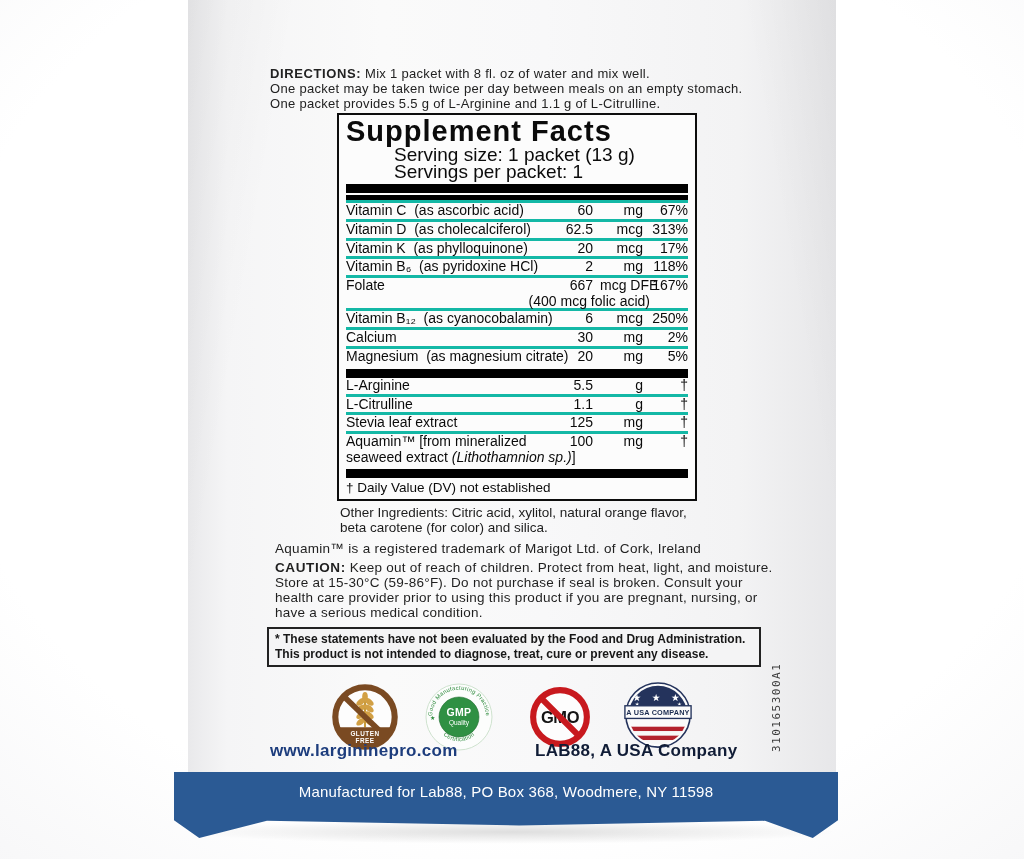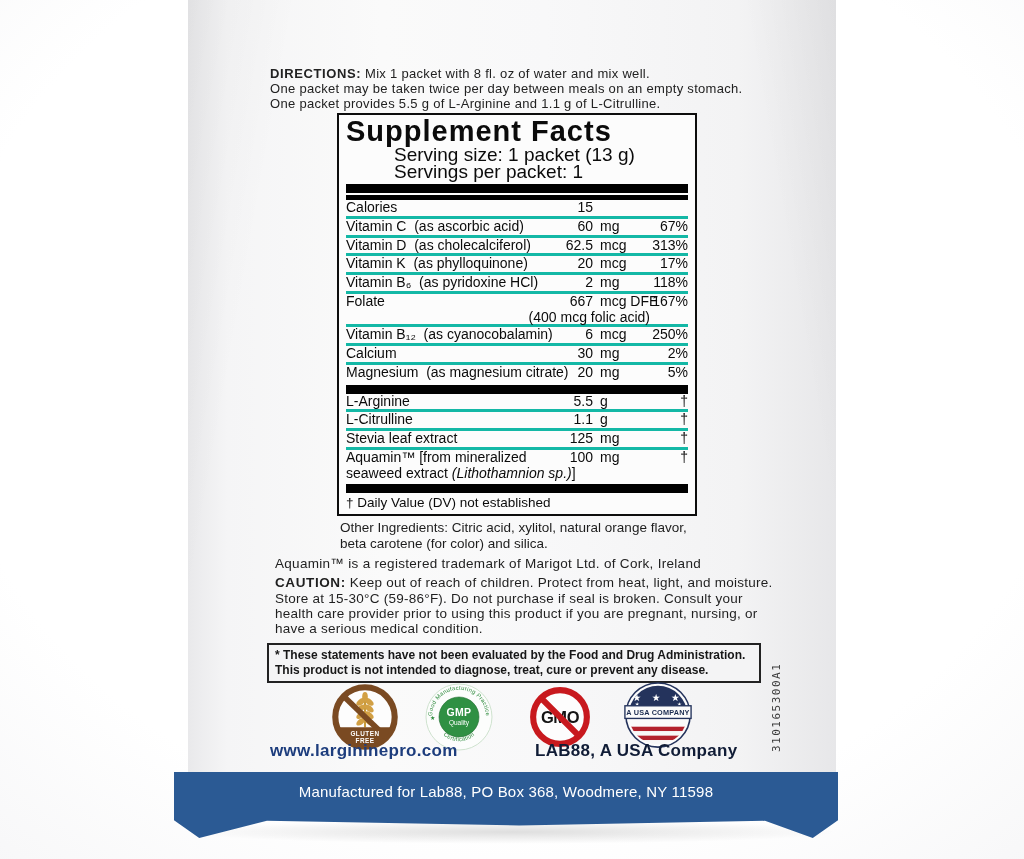--- a/index.html
+++ b/index.html
@@ -31,21 +31,21 @@
   .tbar{height:9px;background:#000;margin:4px 0 0 0;}
   .tbar2{height:5px;background:#000;margin:2px 0 0 0;}
   .fhead{display:grid;grid-template-columns:minmax(0,1fr) 58px 50px 45px;font-size:15px;font-weight:bold;line-height:18px;padding-top:2px;}
   .fhead .amt{grid-column:1 / span 3;text-align:right;padding-right:20px;}
   .fhead .dv{text-align:right;}
   .frow{display:grid;grid-template-columns:minmax(0,1fr) 58px 50px 45px;align-items:baseline;
         border-top:3px solid #14b8a6;line-height:15.8px;font-size:14px;}
   .frow.nb{border-top:none;}
   .fn{white-space:pre;overflow:visible;}
   .fnum{text-align:right;}
-  .funit{text-align:left;padding-left:7px;white-space:pre;}
+  .funit{text-align:right;padding-left:7px;white-space:pre;}
   .fdv{text-align:right;}
   .fsub{font-size:14px;line-height:14.5px;}
   .fsub.amt-sub{text-align:right;padding-right:38px;}
   .footnote{border-top:none;font-size:13.5px;line-height:16px;padding:2px 0 1px 0;}
   
   .other-ing{margin:4px 0 0 70px;font-size:13.5px;line-height:15.5px;color:#1d1d1d;}
   .trademark{margin:5px 0 0 5px;font-size:13.5px;line-height:15px;letter-spacing:.3px;color:#222;}
   .caution{margin:4px 0 0 5px;width:508px;font-size:13.5px;line-height:15.2px;letter-spacing:.25px;color:#1f1f1f;}
   .caution b{letter-spacing:.6px;}
   .disclaimer{margin:7px 0 14px -3px;width:494px;box-sizing:border-box;border:2px solid #222;
@@ -74,26 +74,20 @@
         <div>One packet provides 5.5 g of L-Arginine and 1.1 g of L-Citrulline.</div>
       </div>
 
       <div id="facts">
         <div class="title">Supplement Facts</div>
         <div class="serv">Serving size: 1 packet (13 g)</div>
         <div class="serv">Servings per packet: 1</div>
         <div class="tbar"></div>
         <div class="tbar2"></div>
 
-        <div class="frow nb">
-          <span class="fn">Calories</span>
-          <span class="fnum">15</span>
-          <span class="funit"></span>
-          <span class="fdv"></span>
-        </div>
         <div class="frow">
           <span class="fn">Vitamin C  (as ascorbic acid)</span>
           <span class="fnum">60</span>
           <span class="funit">mg</span>
           <span class="fdv">67%</span>
         </div>
         <div class="frow">
           <span class="fn">Vitamin D  (as cholecalciferol)</span>
           <span class="fnum">62.5</span>
           <span class="funit">mcg</span>

